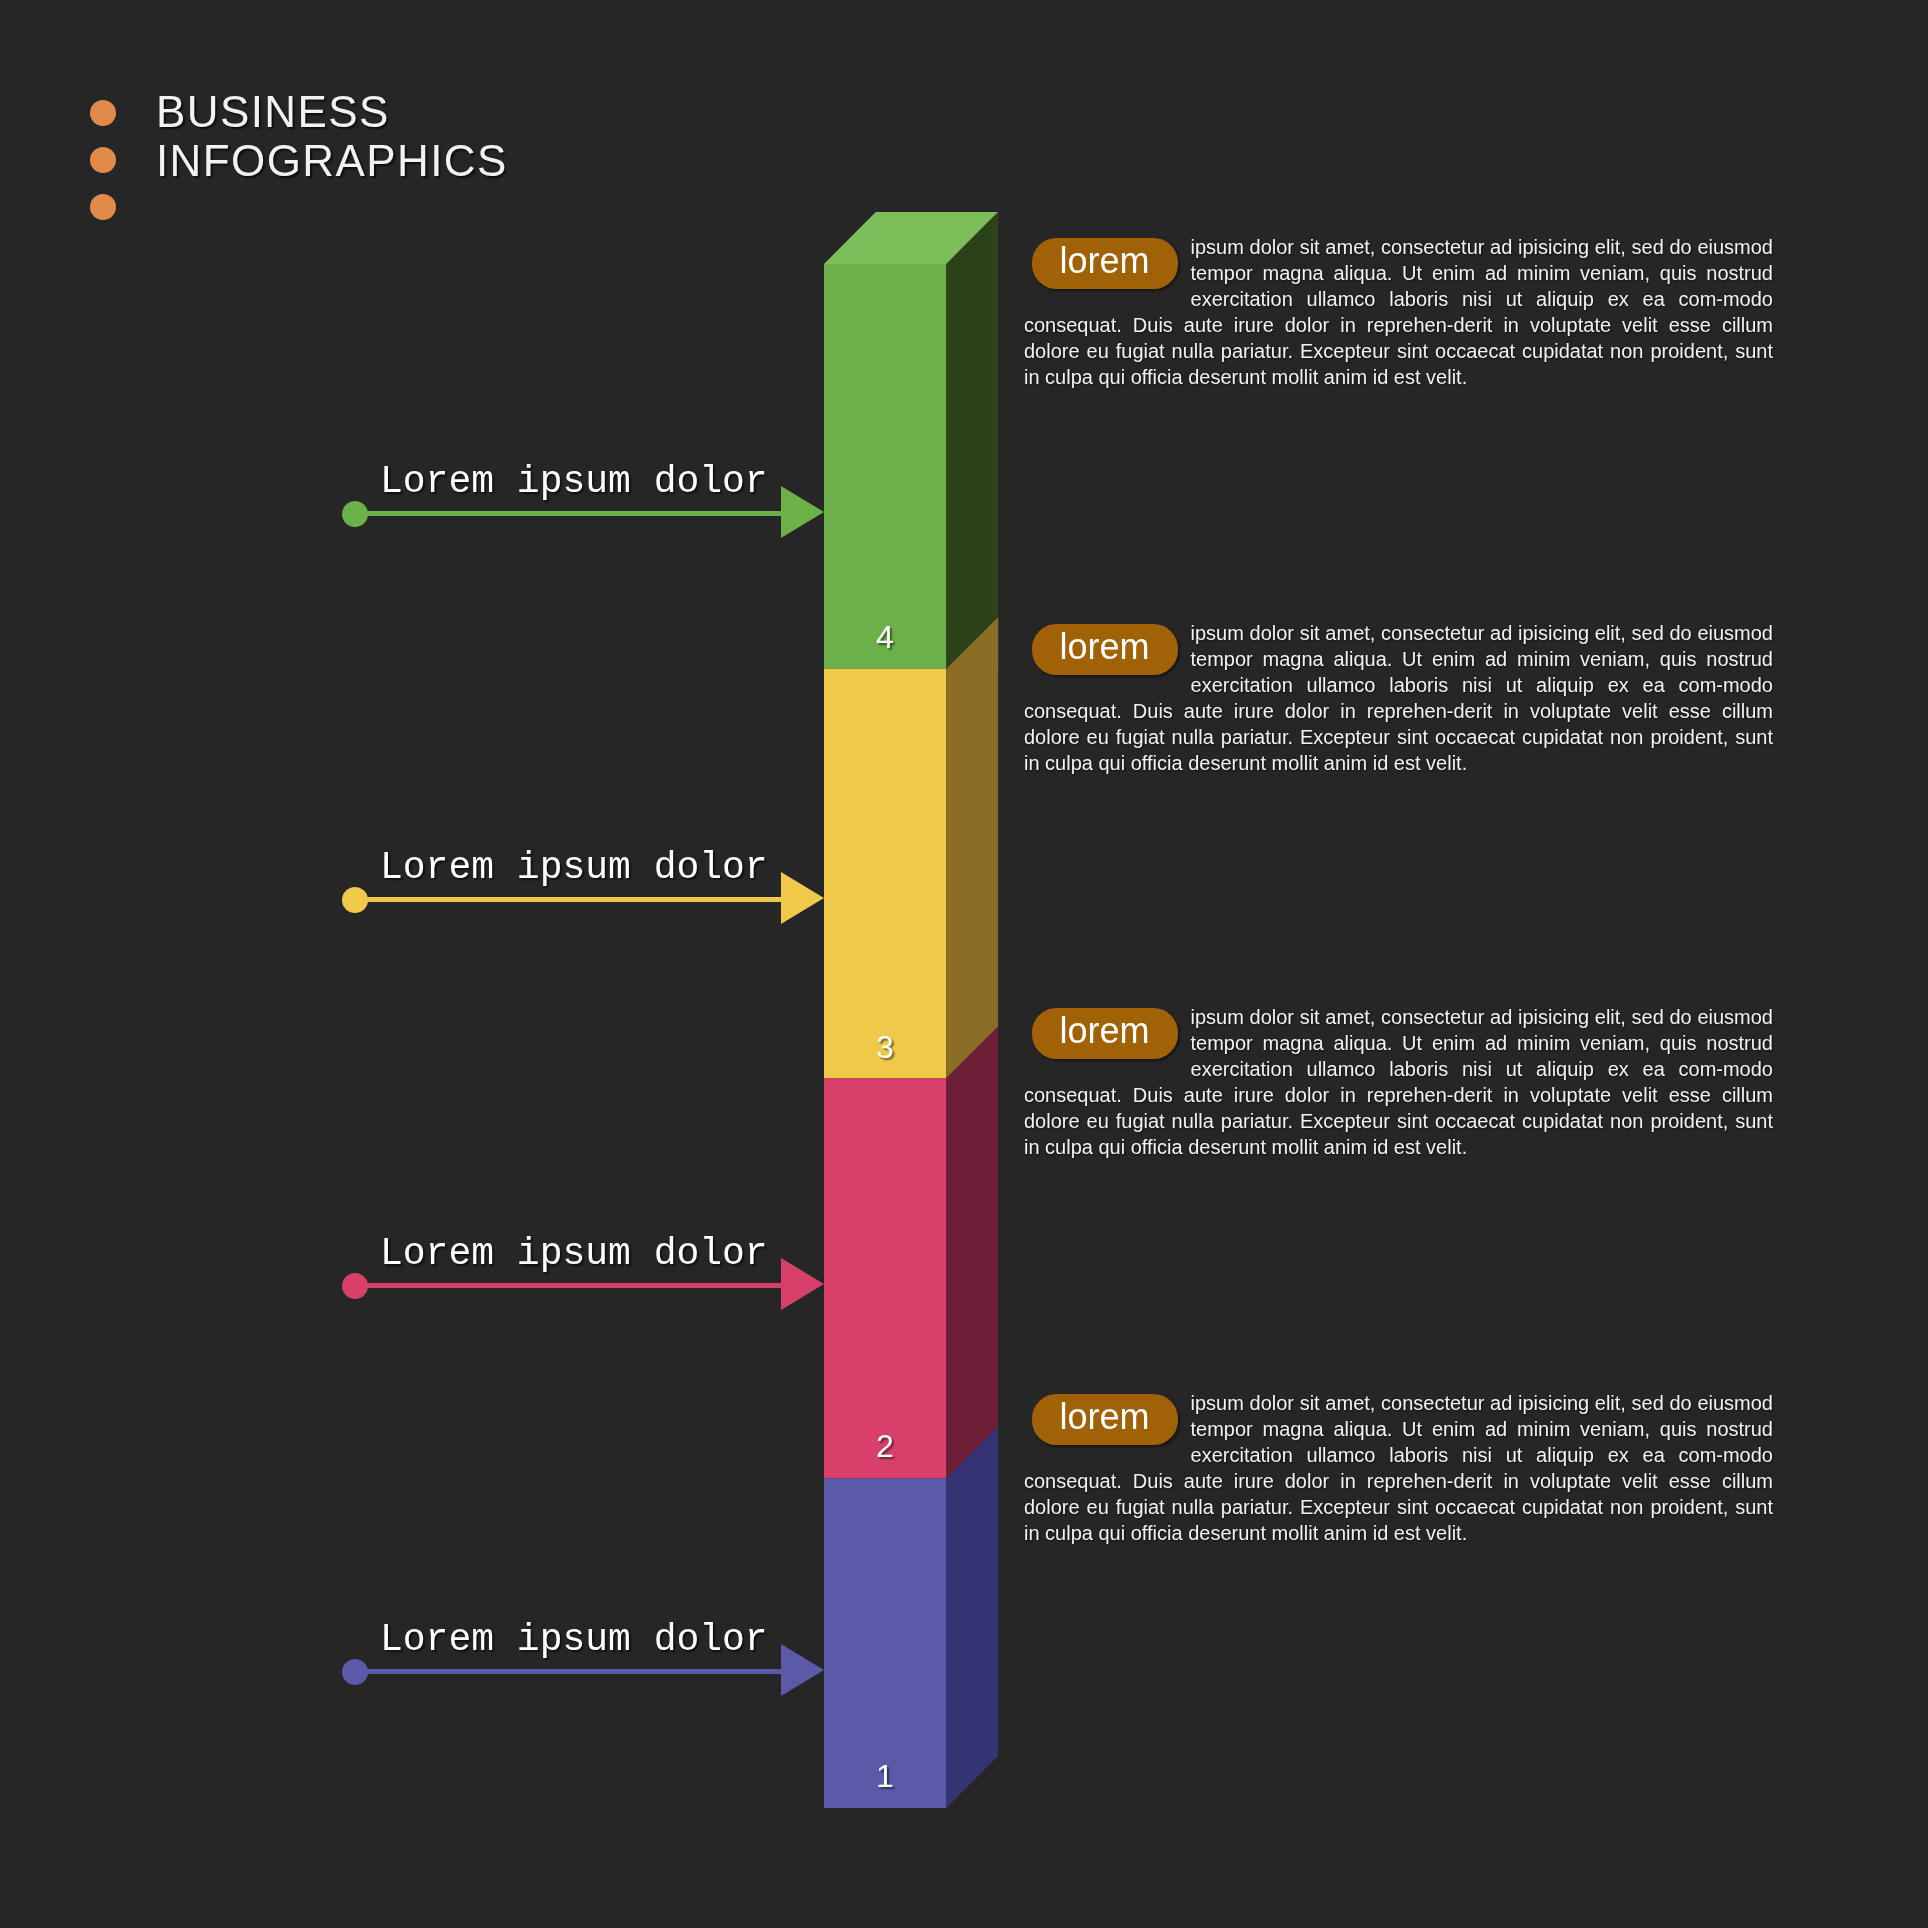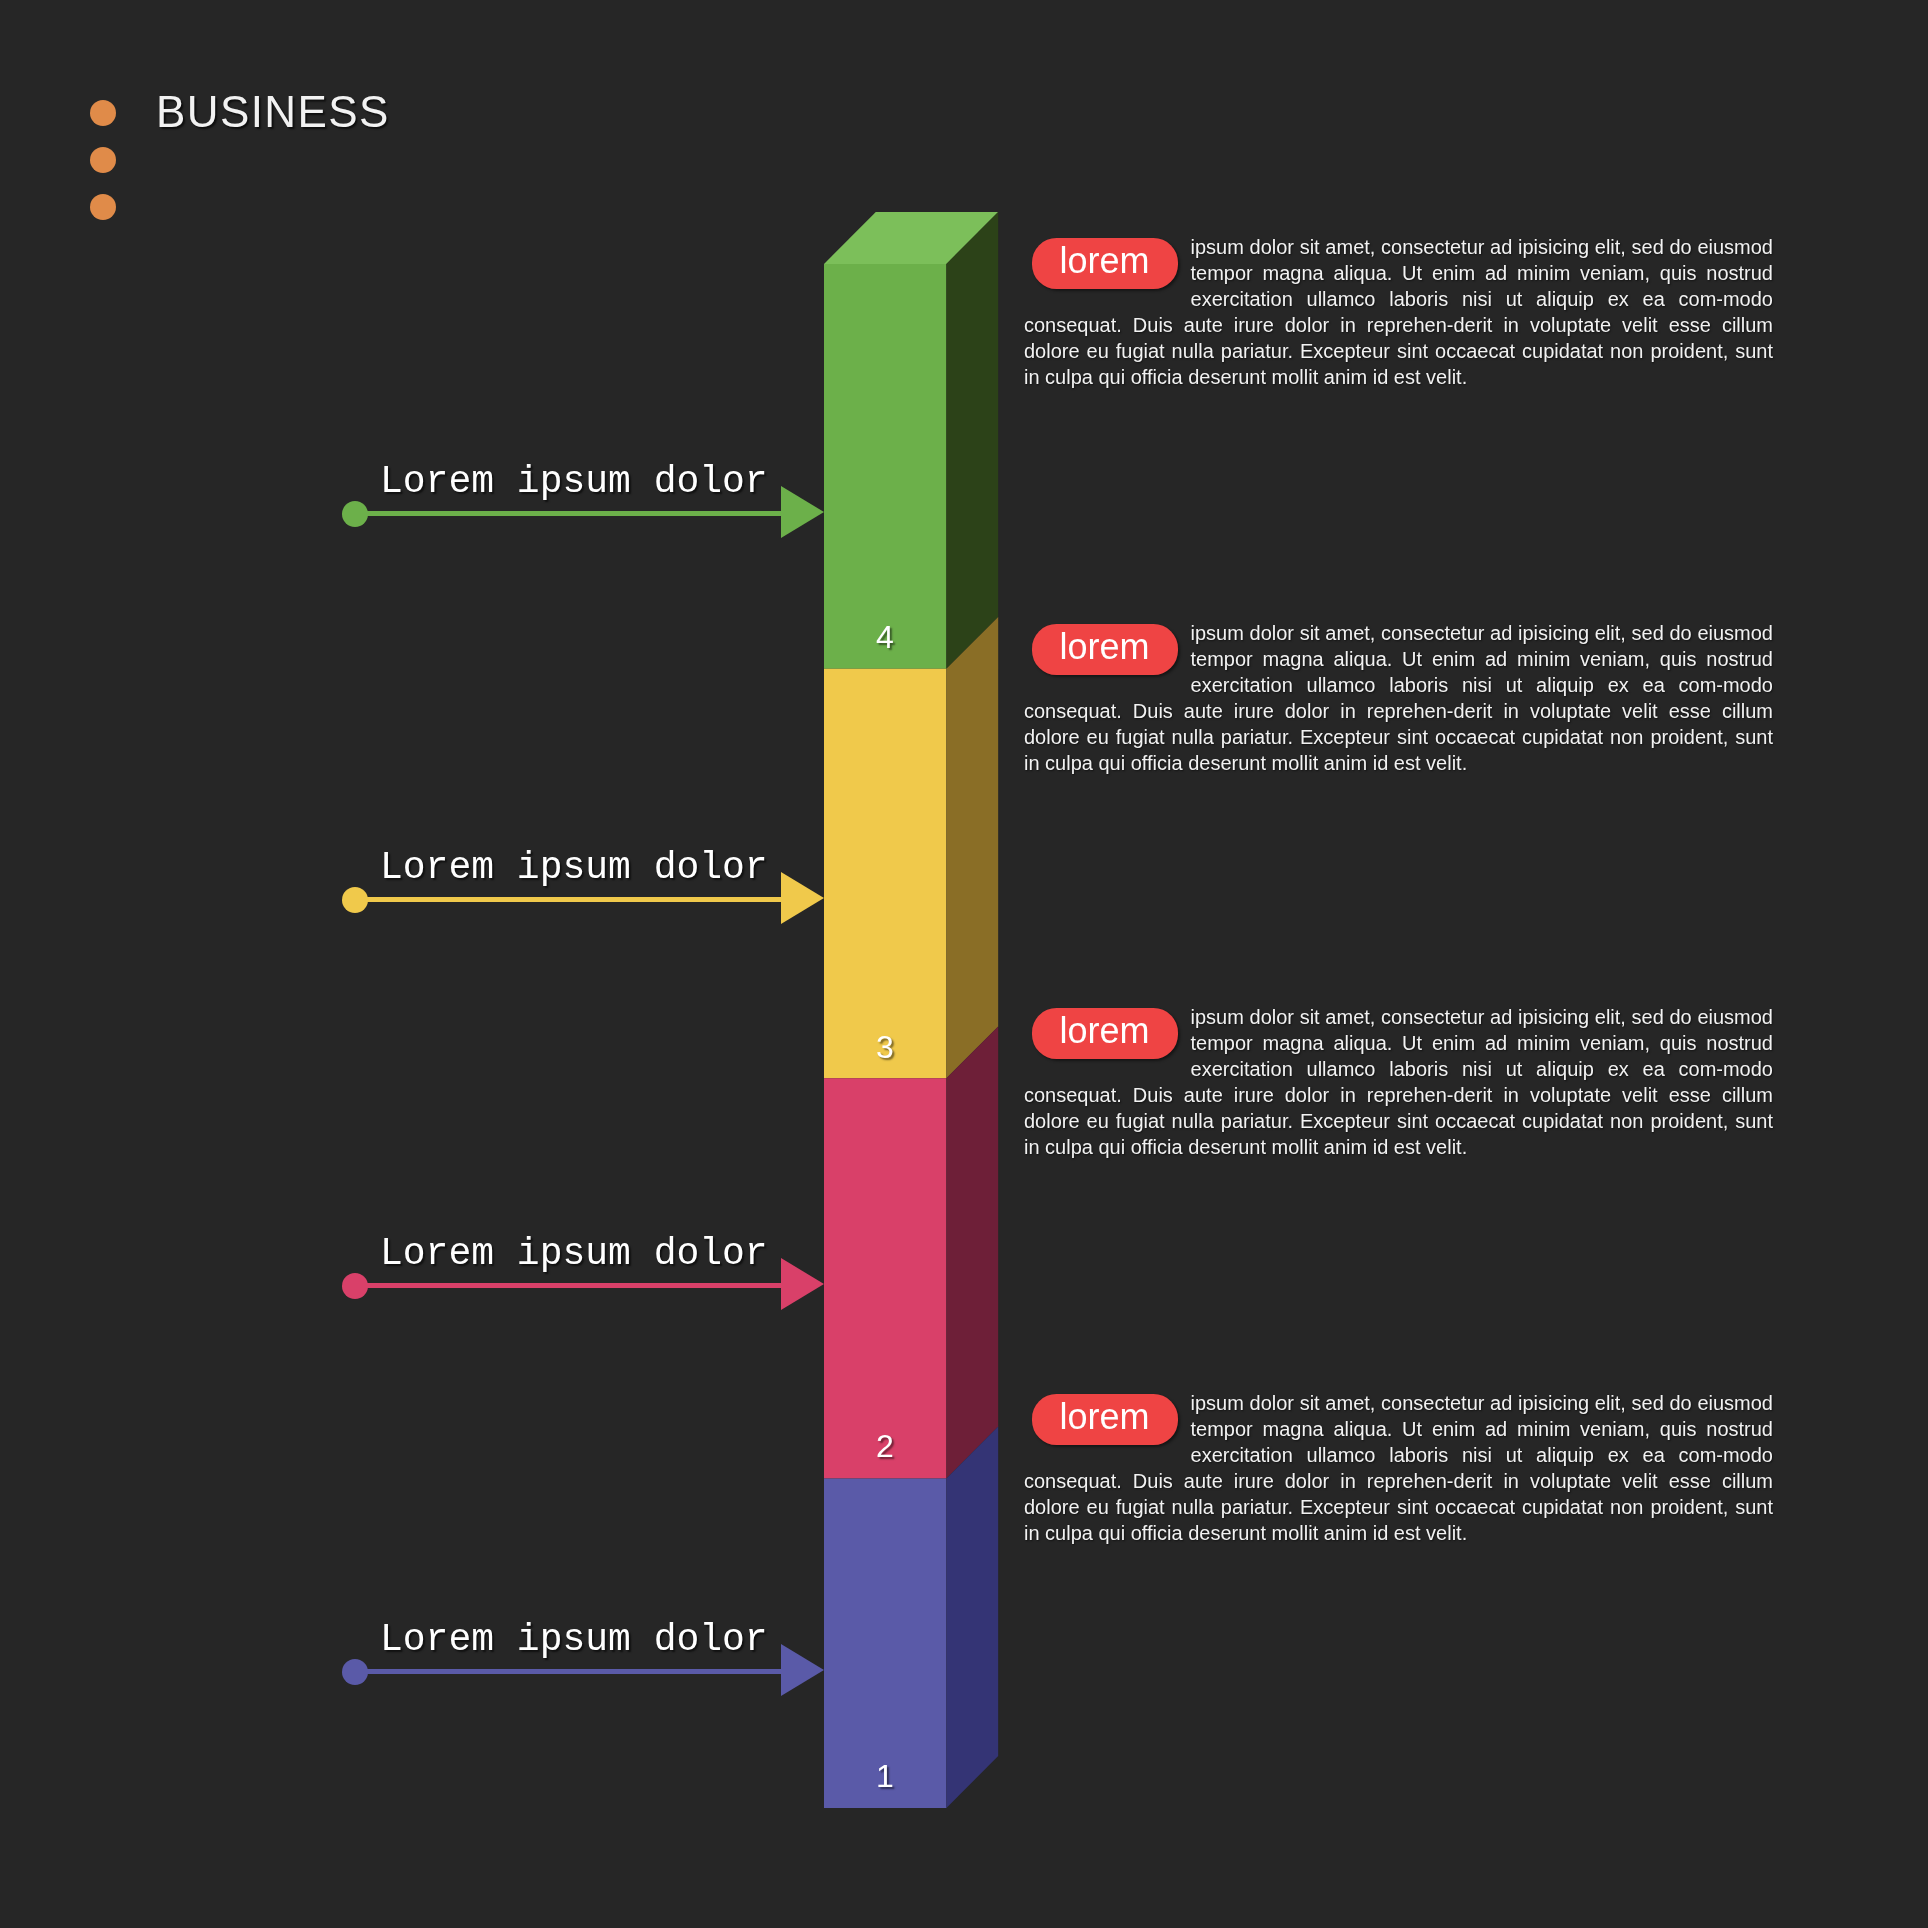--- a/index.html
+++ b/index.html
@@ -44,39 +44,40 @@
     border-top:26px solid transparent;border-bottom:26px solid transparent;}
 
   
   .block{position:absolute;left:1024px;width:749px;}
   .block .body{
     color:#F2F2F2;font-size:20px;line-height:1.305;
     text-align:justify;text-shadow:0.9px 0.9px 1.9px rgba(0,0,0,.55);
   }
   .badge{
     float:left;margin:3.8px 13px 1.9px 7.5px;
-    background:#ef4444;color:#FFFFFF;
+    background:#a16207;color:#FFFFFF;
     border-radius:24.5px;padding:4.7px 28px 8.5px 28px;
     font-size:36px;line-height:1.05;
     box-shadow:1.9px 1.9px 2.8px rgba(0,0,0,.45);
   }
 </style>
 </head>
 <body>
 
 <div class="stage">
 
   <div class="header">
     <div class="header-dots">
       <span class="hdot"></span>
       <span class="hdot"></span>
       <span class="hdot"></span>
     </div>
     <div class="header-text">
       <div class="header-line">BUSINESS</div>
+      <div class="header-line">INFOGRAPHICS</div>
     </div>
   </div>
 
   <div class="bar">
 
     <div class="cap-top" style="border-left:0;border-right:0;"></div>
     <svg width="193" height="1596" style="position:absolute;left:0;top:0;" viewBox="0 0 205 1695">
 
       <polygon points="0,55 55,0 185,0 130,55" fill="#7CBF5A"></polygon>
 

